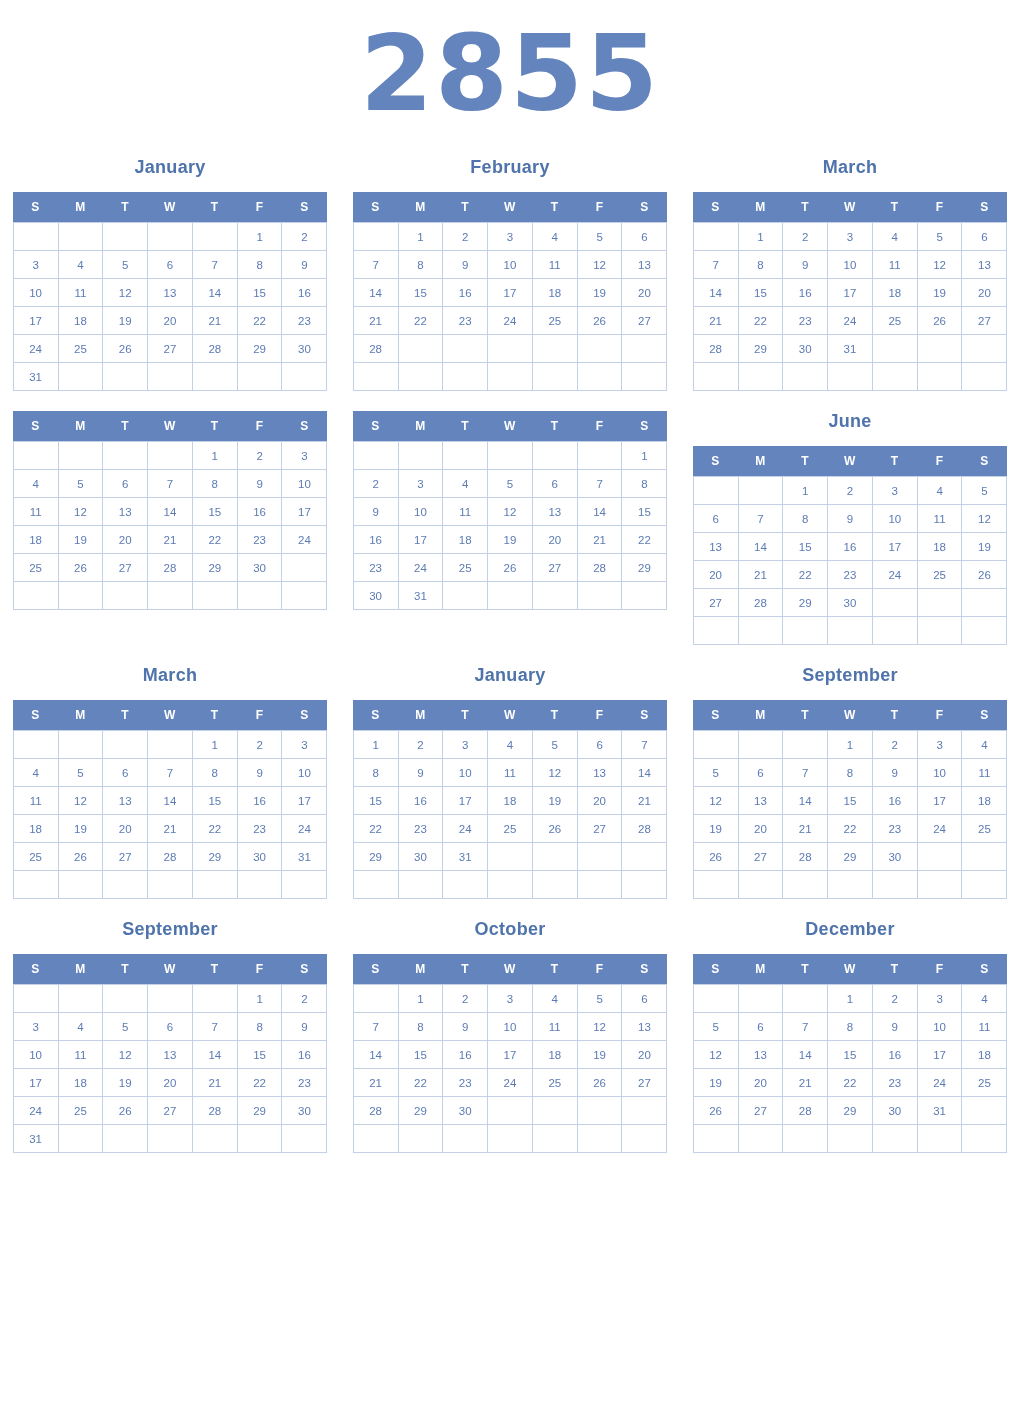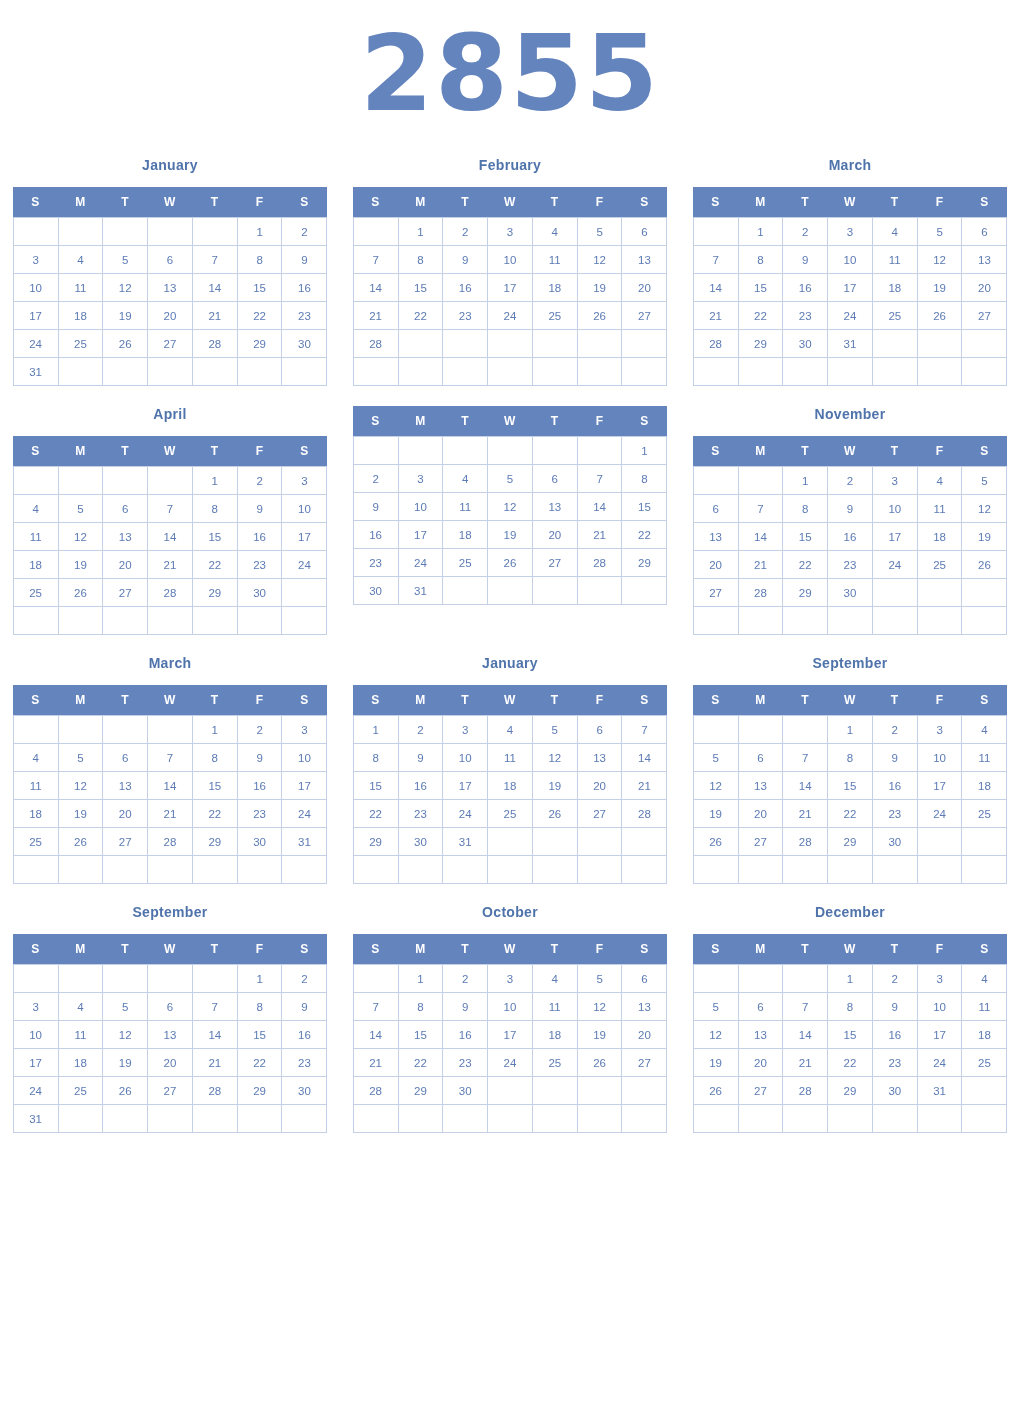--- a/index.html
+++ b/index.html
@@ -39,21 +39,21 @@
     column-gap: 20px;
     row-gap: 0px;
     padding-top: 20px;
   }
   .month {
     width: 320px;
     margin-bottom: 20px;
   }
   .month-name {
     text-align: center;
-    font-size: 14px;
+    font-size: 18px;
     font-weight: bold;
     color: #4f73ab;
     margin-bottom: 14px;
     letter-spacing: 0.3px;
   }
   table.cal {
     border-collapse: collapse;
     width: 300px;
     margin: 0 auto;
     table-layout: fixed;
@@ -298,21 +298,20 @@
               <td class="empty"></td>
               <td class="empty"></td>
               <td class="empty"></td>
               <td class="empty"></td>
               <td class="empty"></td>
             </tr>
           </tbody>
         </table>
       </div>
       <div class="month">
-        <div class="month-name">April</div>
         <table class="cal">
           <thead>
             <tr>
               <th>S</th>
               <th>M</th>
               <th>T</th>
               <th>W</th>
               <th>T</th>
               <th>F</th>
               <th>S</th>
@@ -441,21 +440,21 @@
               <td class="empty"></td>
               <td class="empty"></td>
               <td class="empty"></td>
               <td class="empty"></td>
               <td class="empty"></td>
             </tr>
           </tbody>
         </table>
       </div>
       <div class="month">
-        <div class="month-name">November</div>
+        <div class="month-name">June</div>
         <table class="cal">
           <thead>
             <tr>
               <th>S</th>
               <th>M</th>
               <th>T</th>
               <th>W</th>
               <th>T</th>
               <th>F</th>
               <th>S</th>

